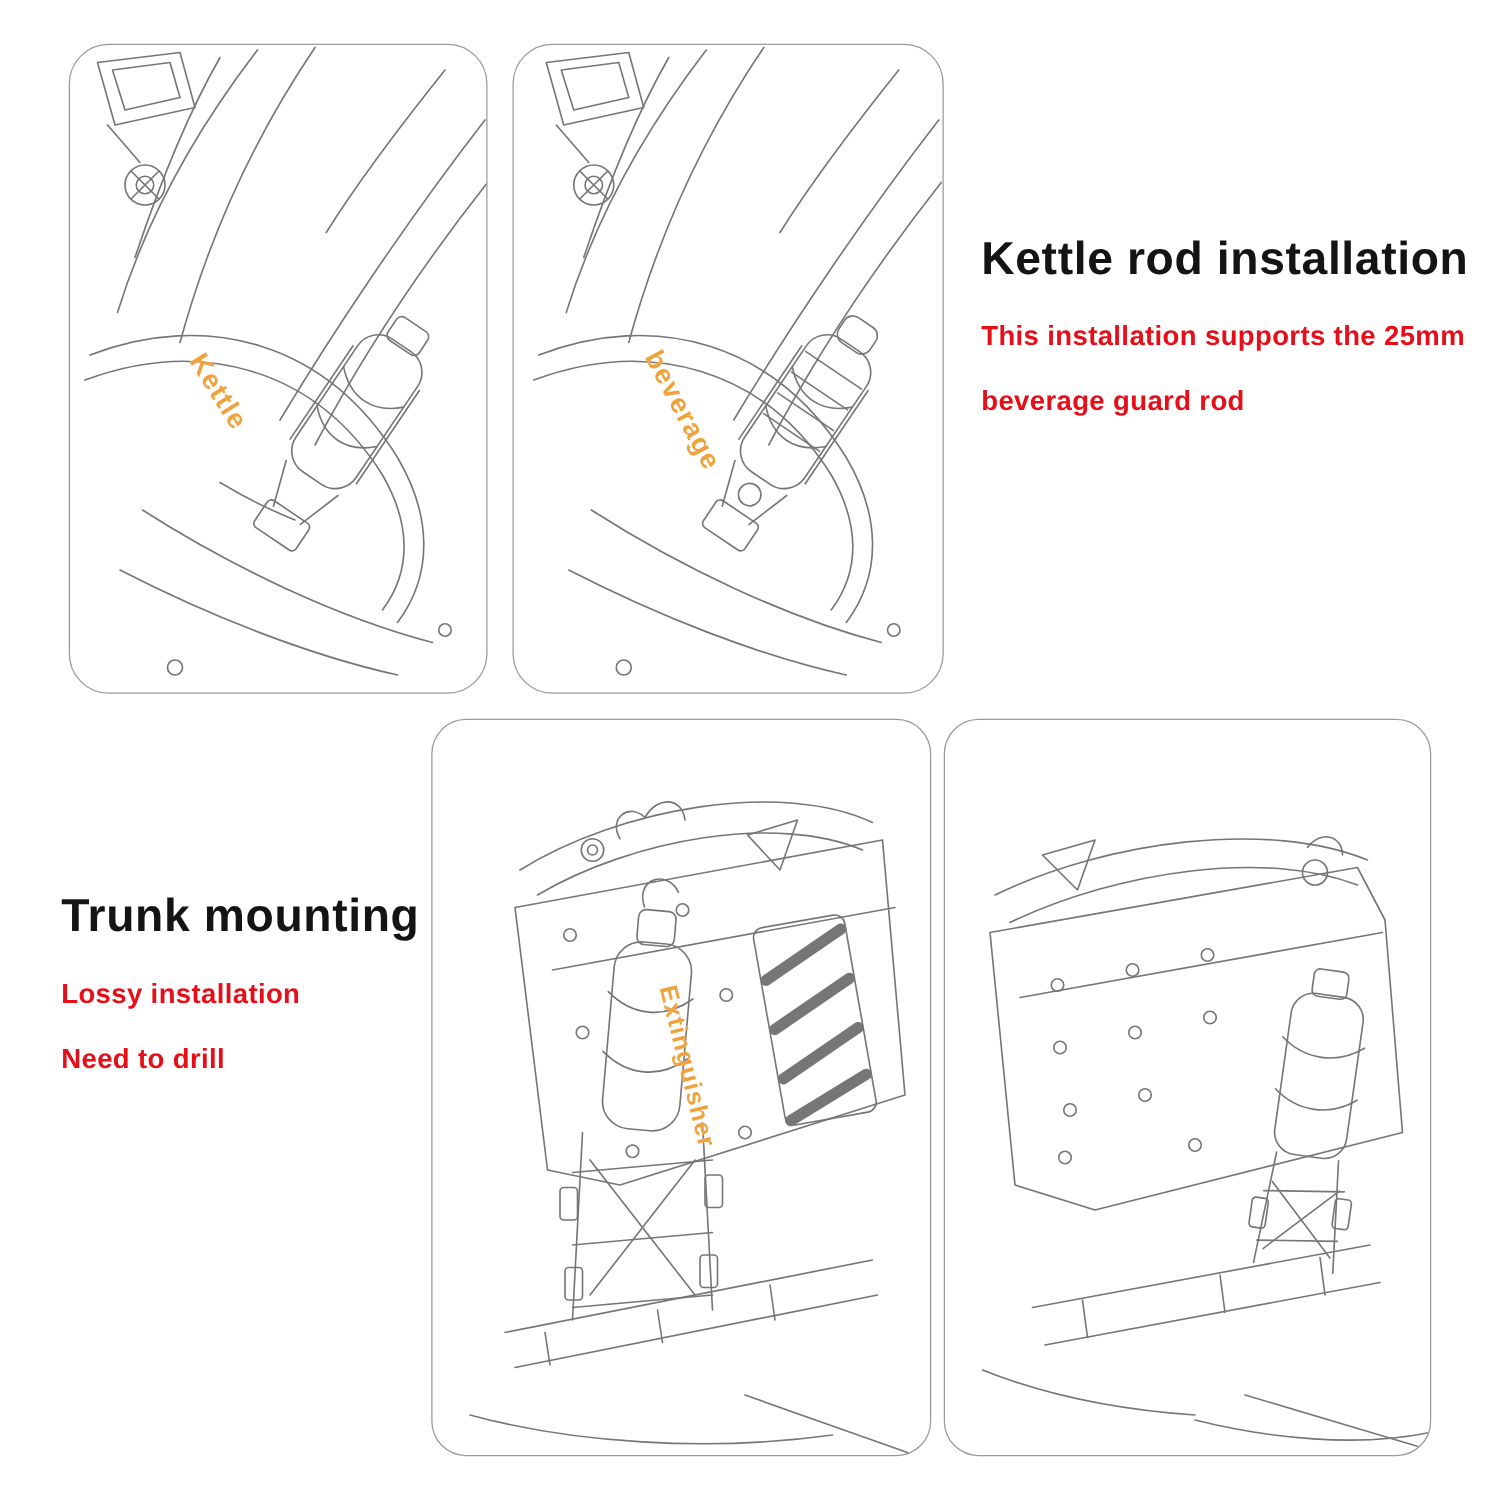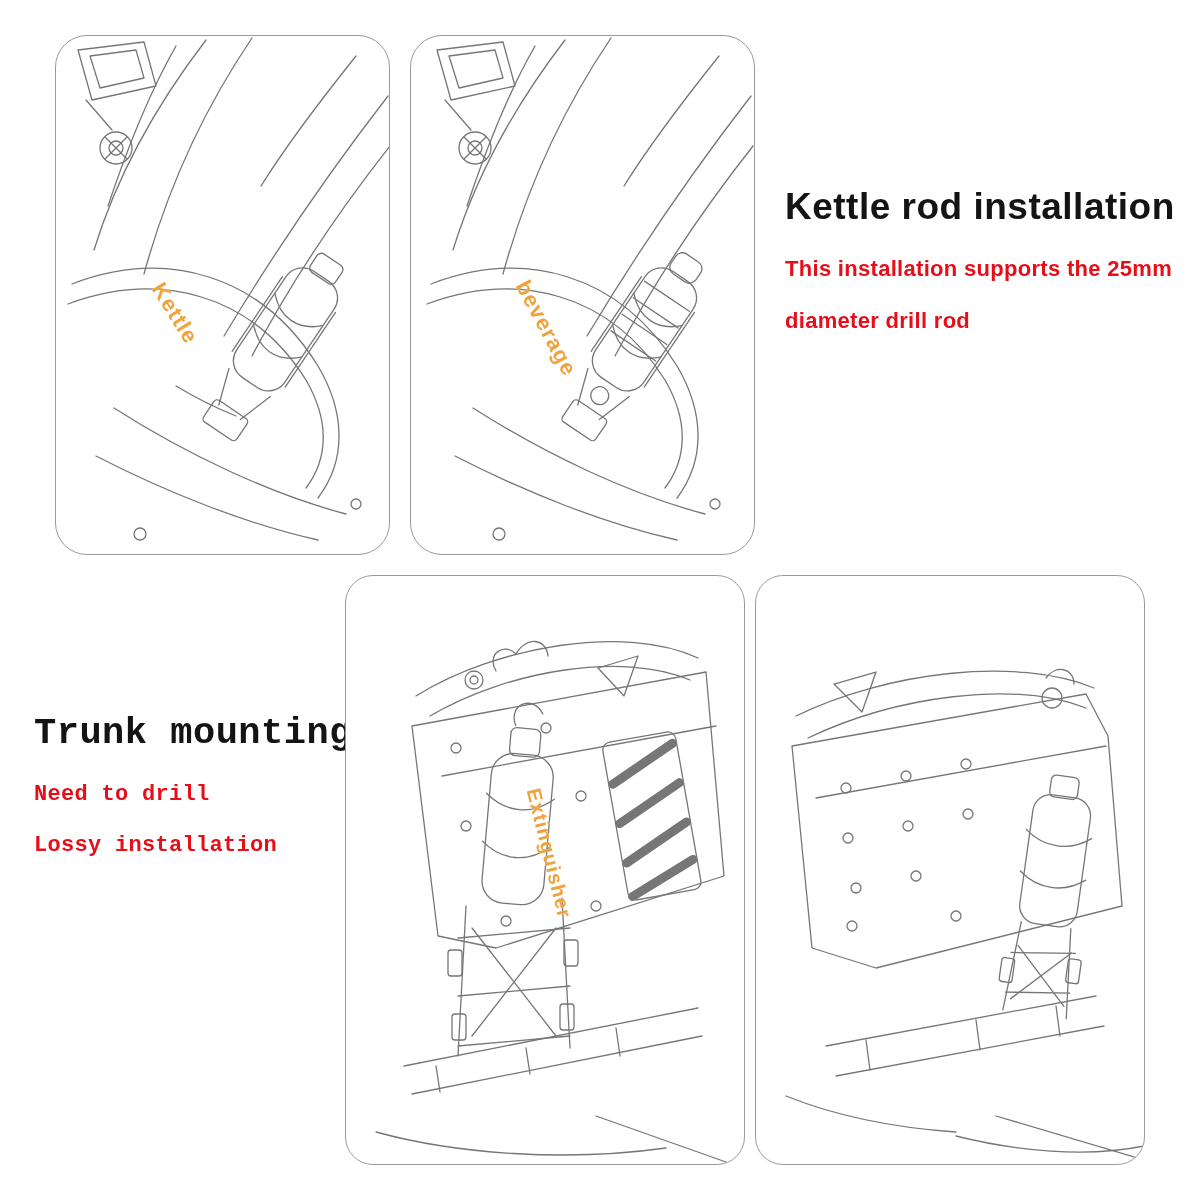--- a/index.html
+++ b/index.html
@@ -35,21 +35,21 @@
     transform-origin:left top;
     white-space:nowrap;
     text-shadow:0 0 1px rgba(255,255,255,.8);
   }
   #label-kettle{left:112px;top:242px;transform:rotate(58deg);}
   #label-beverage{left:122px;top:240px;transform:rotate(62deg);}
   #label-extinguisher{left:198px;top:210px;transform:rotate(76deg);font-size:20px;}
 
   .text-block{position:absolute;}
   #guard-text{left:785px;top:186px;width:400px;}
-  #trunk-text{left:34px;top:712px;width:330px;font-family:Liberation Mono, monospace;}
+  #trunk-text{left:49px;top:712px;width:330px;}
 
   .section-title{
     color:#141414;
     font-size:37px;
     font-weight:600;
     letter-spacing:.5px;
     margin:0 0 28px 0;
   }
   .section-note{
     color:#e60e19;
@@ -141,27 +141,27 @@
       <path d="M44,420 C114,456 194,488 266,504"></path>
       <circle cx="88" cy="498" r="6"></circle>
       <circle cx="304" cy="468" r="5"></circle>
     </svg>
     <span class="bottle-label" id="label-beverage">beverage</span>
   </div>
 
   <div class="text-block" id="guard-text">
     <h2 class="section-title">Kettle rod installation</h2>
     <p class="section-note">This installation supports the 25mm</p>
-    <p class="section-note">diameter drill rod</p>
+    <p class="section-note">beverage guard rod</p>
   </div>
 
   <div class="text-block" id="trunk-text">
     <h2 class="section-title">Trunk mounting</h2>
+    <p class="section-note">Lossy installation</p>
     <p class="section-note">Need to drill</p>
-    <p class="section-note">Lossy installation</p>
   </div>
 
   <div class="panel" id="panel3">
     <svg width="400" height="590" viewBox="0 0 400 590" fill="none" stroke="#767676" stroke-width="1.3" stroke-linecap="round" stroke-linejoin="round">
 
       <path d="M70,120 C150,70 280,48 352,82"></path>
       <path d="M84,140 C160,95 276,75 344,104"></path>
 
       <path d="M150,95 C140,78 158,66 170,78 C180,60 200,62 202,80"></path>
       <circle cx="128" cy="104" r="9"></circle>

